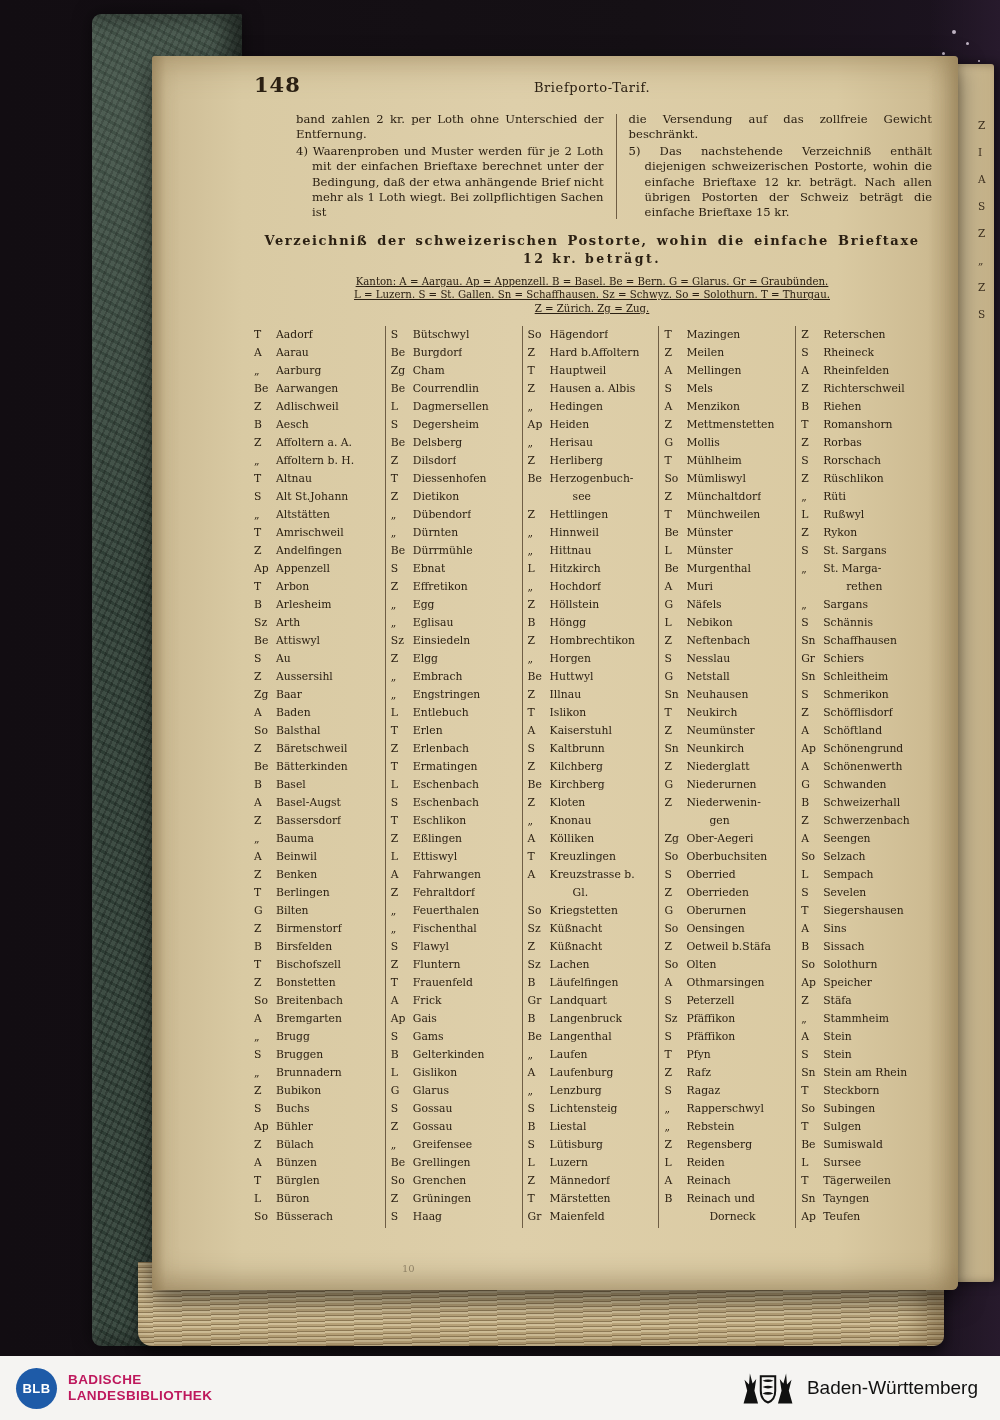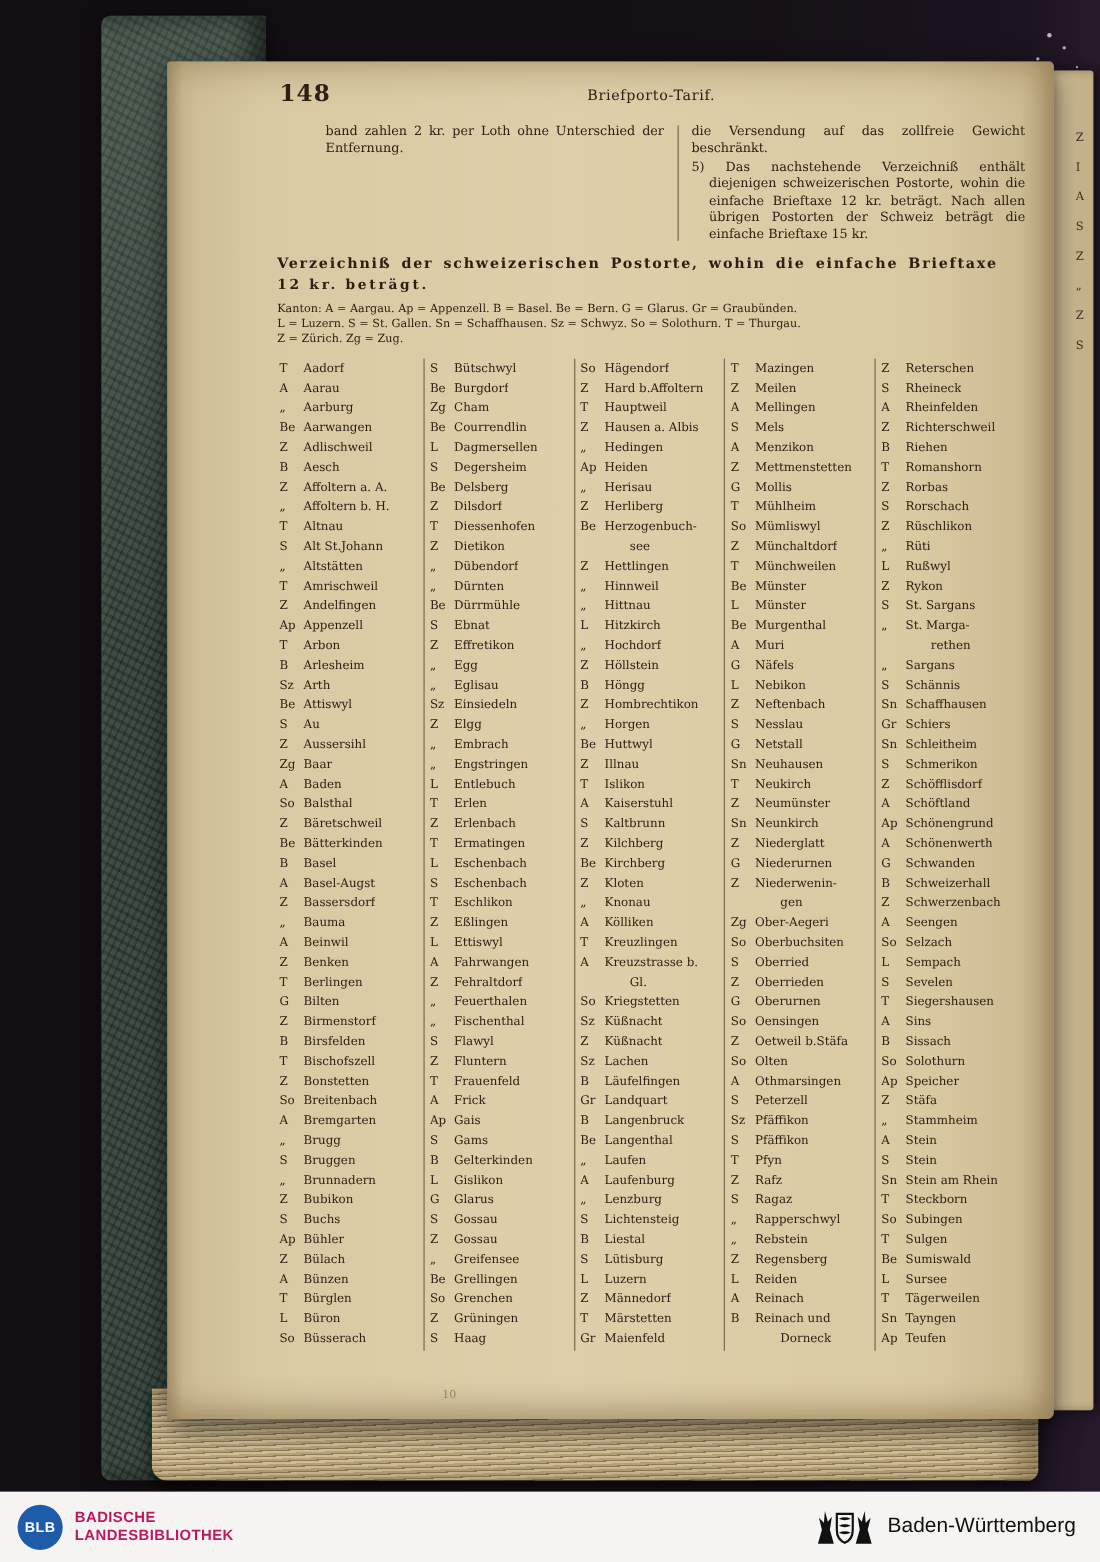--- a/index.html
+++ b/index.html
@@ -41,25 +41,25 @@
   .pagenum{position:absolute;left:2px;top:0;font-size:21px;font-weight:bold;letter-spacing:1px;}
   .runtitle{position:absolute;left:0;right:0;top:8px;text-align:center;font-size:13px;letter-spacing:.6px;}
 
   .intro{display:flex;margin-top:10px;}
   .icol{text-align:justify;font-size:11.6px;line-height:15.4px;}
   .icol.left{flex:0 0 47%;padding-right:12px;box-sizing:border-box;margin-left:44px;}
   .icol.right{flex:1;padding-left:12px;box-sizing:border-box;}
   .vrule{width:1px;background:#6e5d44;margin:2px 0;}
   .para.numbered{padding-left:16px;text-indent:-16px;margin-top:1px;}
 
-  .heading{margin-top:12px;font-weight:bold;}
+  .heading{margin-top:12px;text-align:center;font-weight:bold;}
   .h1{font-size:13px;letter-spacing:1.6px;word-spacing:3px;}
   .h2{font-size:12.5px;letter-spacing:2.5px;margin-top:3px;}
 
-  .legend{margin-top:9px;font-size:10.2px;line-height:13.4px;}
+  .legend{margin-top:9px;text-align:center;font-size:10.2px;line-height:13.4px;text-decoration:underline;}
 
   .ptable{display:flex;margin-top:11px;height:902px;}
   .tcol{flex:1 1 0;border-left:1px solid #6f5e45;padding-left:5px;min-width:0;}
   .tcol:first-child{border-left:none;padding-left:2px;}
   .trow{display:flex;height:18px;font-size:10.8px;line-height:18px;white-space:nowrap;}
   .tc{flex:0 0 21px;}
   .tp{padding-left:1px;overflow:hidden;}
   .trow.cont .tp{padding-left:24px;}
 
   .sig{position:absolute;left:250px;bottom:16px;font-size:10px;opacity:.4;}
@@ -104,20 +104,21 @@
 
   <div class="page">
     <div class="page-head">
       <div class="pagenum">148</div>
       <div class="runtitle">Briefporto-Tarif.</div>
     </div>
 
     <div class="intro">
       <div class="icol left">
           <div class="para">band zahlen 2 kr. per Loth ohne Unterschied der Entfernung.</div>
+          <div class="para numbered">4) Waarenproben und Muster werden für je 2 Loth mit der einfachen Brieftaxe berechnet unter der Bedingung, daß der etwa anhängende Brief nicht mehr als 1 Loth wiegt. Bei zollpflichtigen Sachen ist</div>
         </div>
       <div class="vrule"></div>
       <div class="icol right">
           <div class="para">die Versendung auf das zollfreie Gewicht beschränkt.</div>
           <div class="para numbered">5) Das nachstehende Verzeichniß enthält diejenigen schweizerischen Postorte, wohin die einfache Brieftaxe 12 kr. beträgt. Nach allen übrigen Postorten der Schweiz beträgt die einfache Brieftaxe 15 kr.</div>
         </div>
     </div>
 
     <div class="heading">
       <div class="h1">Verzeichniß der schweizerischen Postorte, wohin die einfache Brieftaxe</div>

